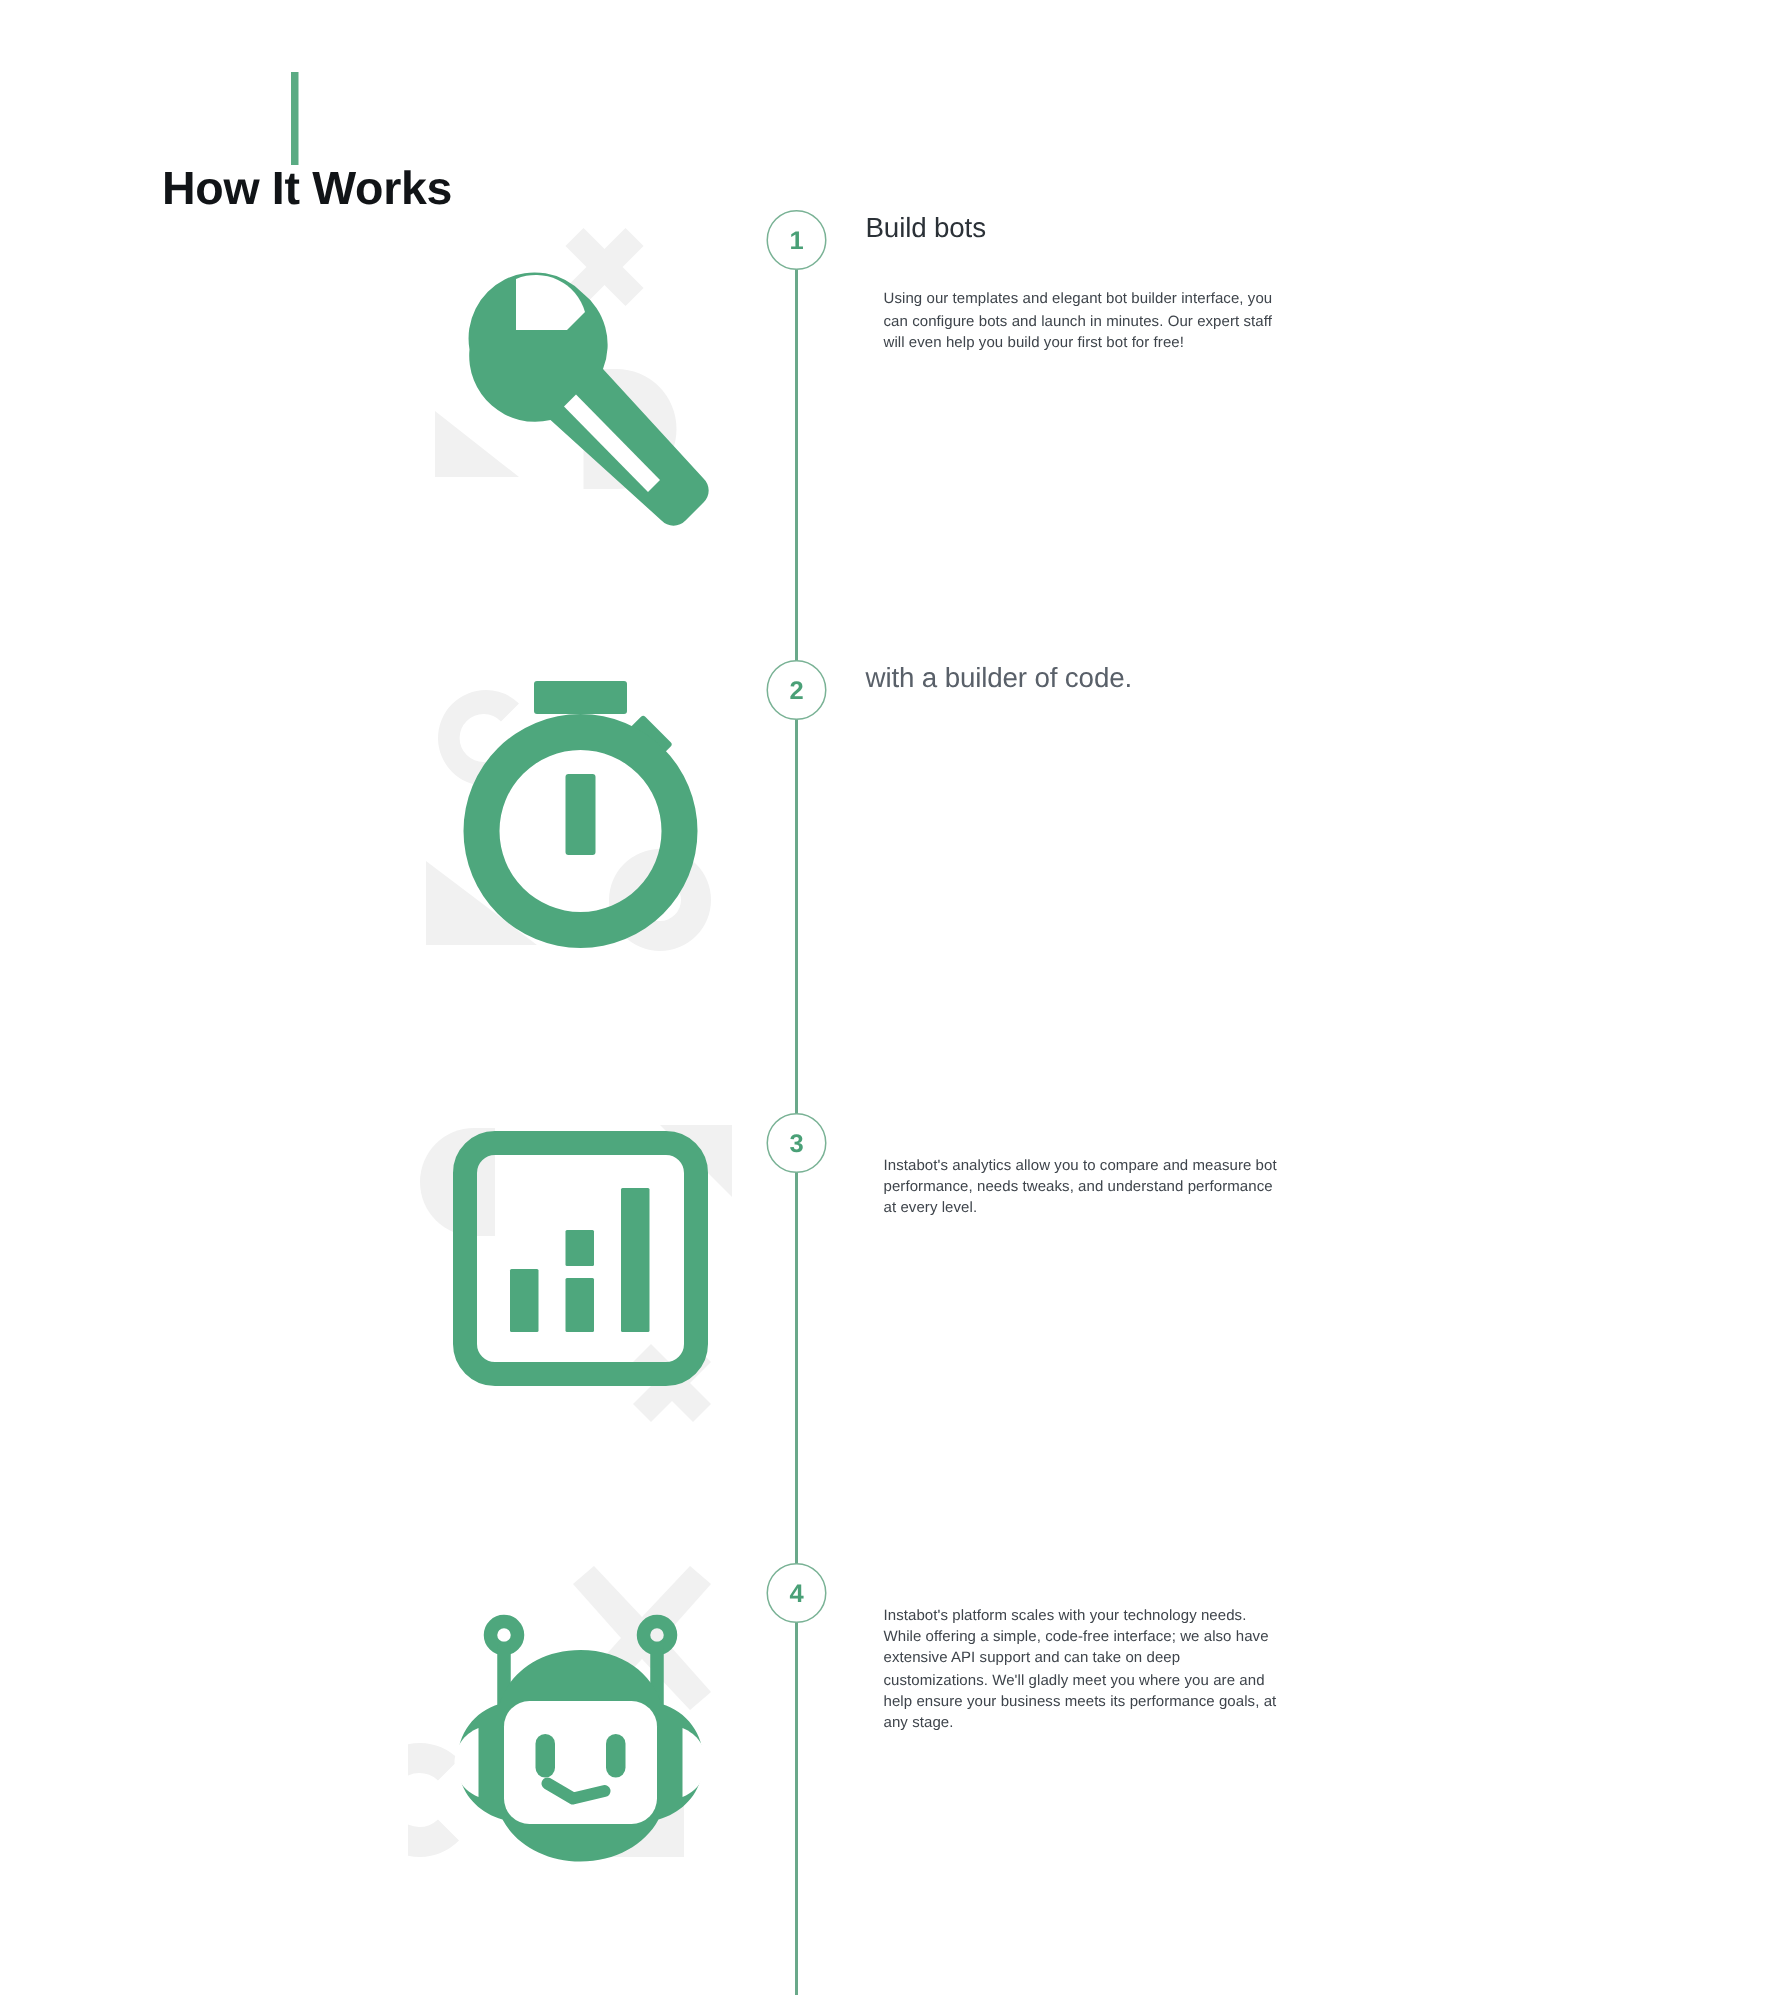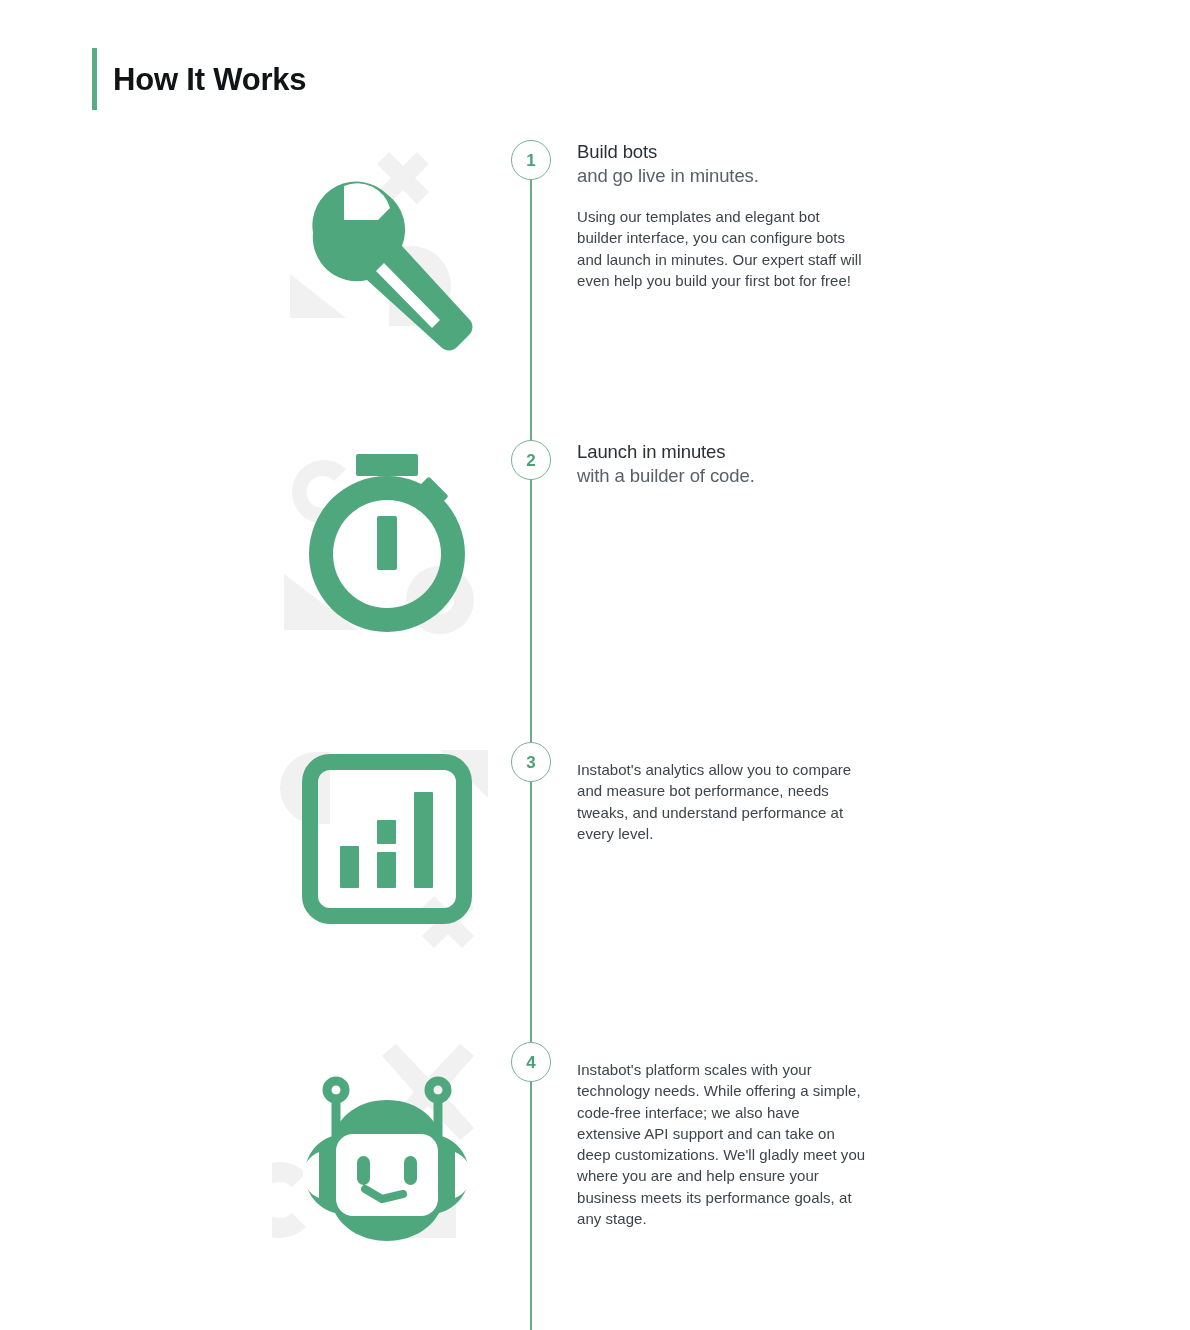--- a/index.html
+++ b/index.html
@@ -18,20 +18,21 @@
   }
 
   
   .page-header {
     position: absolute;
     left: 92px;
     top: 48px;
     height: 62px;
     display: flex;
     align-items: center;
+    flex-direction: column;
   }
   .header-accent-bar {
     width: 5px;
     height: 62px;
     background: #5aab83;
     flex: 0 0 auto;
   }
   .page-title {
     margin: 0;
     padding-left: 16px;
@@ -128,23 +129,23 @@
   }
   .step-subheading {
     margin: 0;
     font-size: 18.5px;
     font-weight: normal;
     color: #596069;
     line-height: 1.34;
     letter-spacing: -0.1px;
   }
   .step-body {
-    margin: 0;
+    margin: 12px;
     padding-top: 17px;
-    font-size: 15px;
+    font-size: 10px;
     line-height: 1.42;
     color: #3e444b;
     letter-spacing: 0.05px;
   }
 </style>
 </head>
 <body>
 
 <div class="page-header">
   <div class="header-accent-bar"></div>
@@ -186,21 +187,20 @@
         </g>
       </svg>
     </div>
 
     <div class="step-marker">
       <span>1</span>
     </div>
 
     <div class="step-text">
       <p class="step-heading">Build bots</p>
-      <p class="step-subheading">and go live in minutes.</p>
       <p class="step-body">Using our templates and elegant bot builder interface, you can configure bots and launch in minutes. Our expert staff will even help you build your first bot for free!</p>
     </div>
   </div>
 
   <div class="step step-2">
 
     <div class="step-illustration">
       <div class="deco-layer">
         <svg class="icon-art" viewBox="0 0 230 220" xmlns="http://www.w3.org/2000/svg" aria-hidden="true">
           <g fill="#f1f1f1">
@@ -218,21 +218,20 @@
           <rect x="105" y="76" width="20" height="54" rx="2"></rect>
         </g>
       </svg>
     </div>
 
     <div class="step-marker">
       <span>2</span>
     </div>
 
     <div class="step-text">
-      <p class="step-heading">Launch in minutes</p>
       <p class="step-subheading">with a builder of code.</p>
     </div>
   </div>
 
   <div class="step step-3">
 
     <div class="step-illustration">
       <div class="deco-layer">
         <svg class="icon-art" viewBox="0 0 230 220" xmlns="http://www.w3.org/2000/svg" aria-hidden="true">
           <g fill="#f1f1f1">

